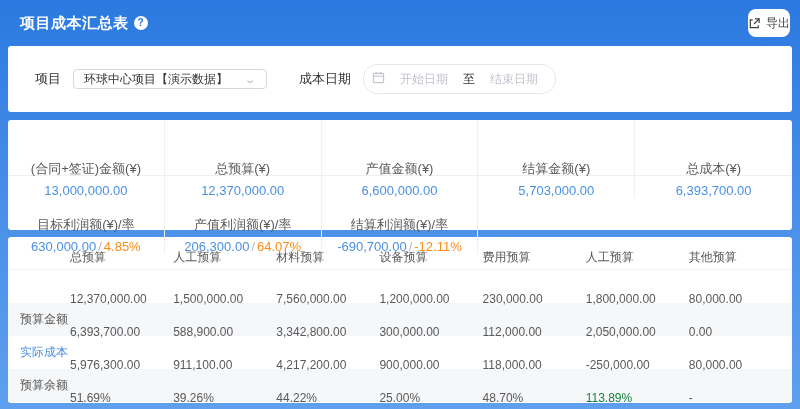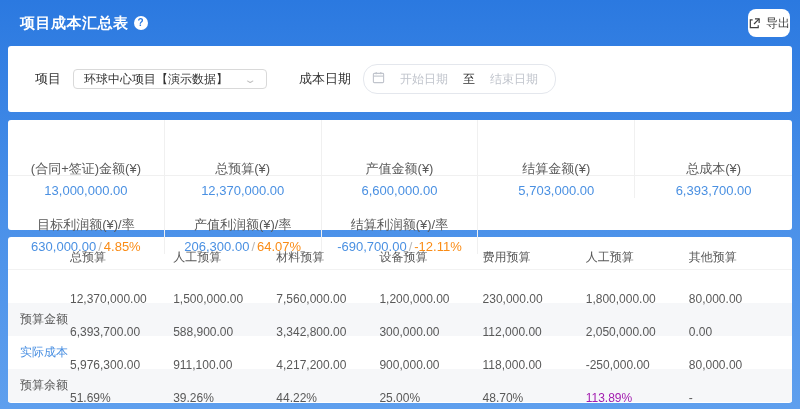--- a/index.html
+++ b/index.html
@@ -64,21 +64,21 @@
   
   .table-panel { height:166px; overflow:hidden; }
   .t-row {
     display:grid; grid-template-columns:62px repeat(7,1fr);
     height:33px; align-items:center; font-size:12px; color:#595959;
   }
   .t-row .c0 { padding-left:12px;margin-top:41px; }
   .t-head { color:#595959; border-bottom:1px solid #f2f2f2; }
   .t-row.striped { background:#f6f7f9; }
   .row-link { color:#4a90e2; cursor:pointer; }
-  .cell-red { color:#a21caf; }
+  .cell-red { color:#15803d; }
 </style>
 </head>
 <body>
 
 <div class="header-bar">
   <span class="page-title">项目成本汇总表</span>
   <span class="help-icon">?</span>
   <button class="export-btn">
     <span>
       <svg width="13" height="13" viewBox="0 0 14 14" fill="none" stroke="#404040" stroke-width="1.3">

